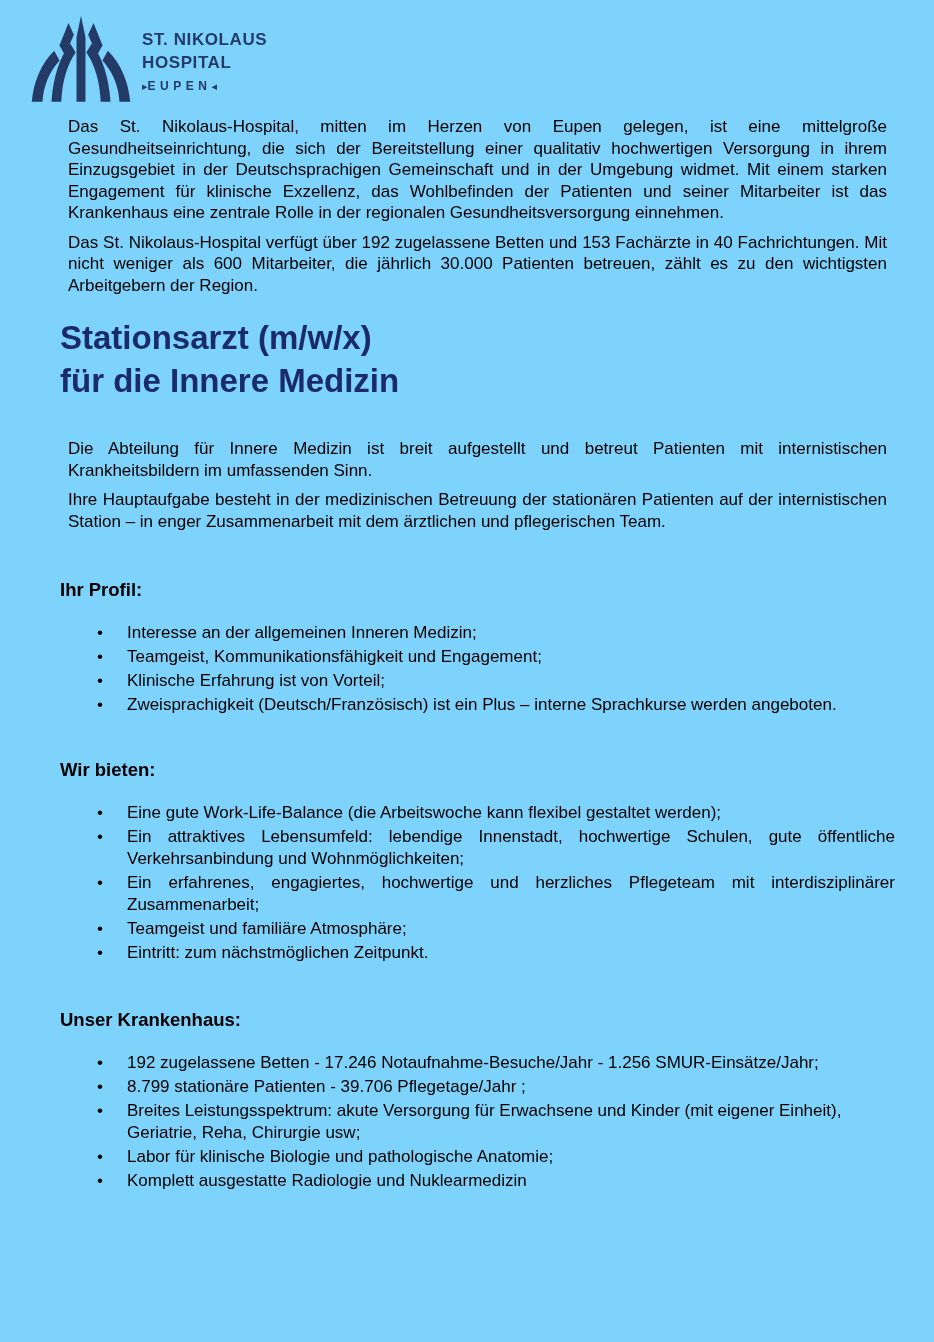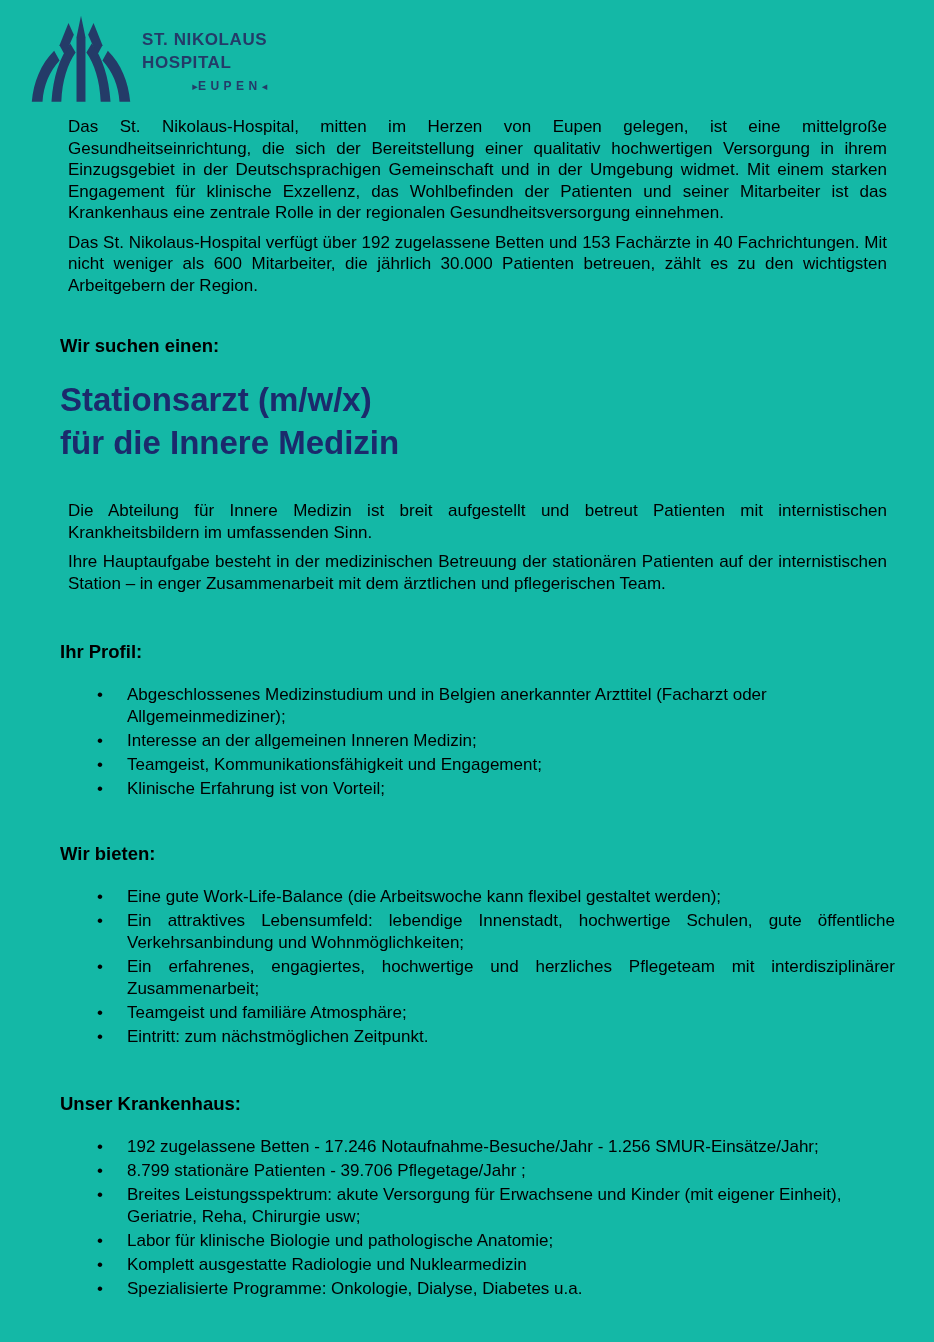--- a/index.html
+++ b/index.html
@@ -1,21 +1,21 @@
 <!DOCTYPE html>
 <html><head>
 <meta charset="utf-8">
 <style>
   * { box-sizing: border-box; }
   html, body { margin: 0; padding: 0; background: #ffffff; }
   .page {
     position: relative;
     width: 934px;
     height: 1342px;
-    background: #14b8a6;
+    background: #7dd3fc;
     font-family: "Liberation Sans", "DejaVu Sans", sans-serif;
     color: #000000;
     overflow: hidden;
   }
   
   .logo-block {
     display: flex;
     align-items: flex-start;
     margin: 10px 0 0 30px;
     height: 98px;
@@ -29,21 +29,20 @@
     line-height: 23px;
     white-space: nowrap;
   }
   .logo-city {
     margin-top: 3px;
     font-size: 12px;
     font-weight: bold;
     letter-spacing: 4.5px;
     line-height: 18px;
     white-space: nowrap;
-    text-align: right;
   }
   .logo-city .arrow { letter-spacing: 0; font-size: 11px; }
   
   main { padding: 0 39px 0 60px; }
   p.body-par {
     margin: 8px;
     font-size: 17px;
     line-height: 21.5px;
     text-align: justify;
   }
@@ -115,51 +114,49 @@
       <div class="logo-line">HOSPITAL</div>
       <div class="logo-city"><span class="arrow">▸</span><span>EUPEN</span><span class="arrow">◂</span></div>
     </div>
   </header>
 
   <main>
 
     <p class="body-par par-1">Das St. Nikolaus-Hospital, mitten im Herzen von Eupen gelegen, ist eine mittelgroße Gesundheitseinrichtung, die sich der Bereitstellung einer qualitativ hochwertigen Versorgung in ihrem Einzugsgebiet in der Deutschsprachigen Gemeinschaft und in der Umgebung widmet. Mit einem starken Engagement für klinische Exzellenz, das Wohlbefinden der Patienten und seiner Mitarbeiter ist das Krankenhaus eine zentrale Rolle in der regionalen Gesundheitsversorgung einnehmen.</p>
     <p class="body-par par-2">Das St. Nikolaus-Hospital verfügt über 192 zugelassene Betten und 153 Fachärzte in 40 Fachrichtungen. Mit nicht weniger als 600 Mitarbeiter, die jährlich 30.000 Patienten betreuen, zählt es zu den wichtigsten Arbeitgebern der Region.</p>
 
-    <h2 class="section-heading lead-in">Wir suchen einen:</h2>
 
     <h1 class="job-title">
       <span>Stationsarzt (m/w/x)</span><br>
       <span>für die Innere Medizin</span>
     </h1>
 
     <p class="body-par dept-par">Die Abteilung für Innere Medizin ist breit aufgestellt und betreut Patienten mit internistischen Krankheitsbildern im umfassenden Sinn.</p>
     <p class="body-par dept-par-2">Ihre Hauptaufgabe besteht in der medizinischen Betreuung der stationären Patienten auf der internistischen Station – in enger Zusammenarbeit mit dem ärztlichen und pflegerischen Team.</p>
 
     <h2 class="section-heading profile-heading">Ihr Profil:</h2>
     <ul class="bullet-list">
-      <li>Abgeschlossenes Medizinstudium und in Belgien anerkannter Arzttitel (Facharzt oder Allgemeinmediziner);</li>
       <li>Interesse an der allgemeinen Inneren Medizin;</li>
       <li>Teamgeist, Kommunikationsfähigkeit und Engagement;</li>
       <li>Klinische Erfahrung ist von Vorteil;</li>
+      <li>Zweisprachigkeit (Deutsch/Französisch) ist ein Plus – interne Sprachkurse werden angeboten.</li>
     </ul>
 
     <h2 class="section-heading offer-heading">Wir bieten:</h2>
     <ul class="bullet-list justified">
       <li>Eine gute Work-Life-Balance (die Arbeitswoche kann flexibel gestaltet werden);</li>
       <li>Ein attraktives Lebensumfeld: lebendige Innenstadt, hochwertige Schulen, gute öffentliche Verkehrsanbindung und Wohnmöglichkeiten;</li>
       <li>Ein erfahrenes, engagiertes, hochwertige und herzliches Pflegeteam mit interdisziplinärer Zusammenarbeit;</li>
       <li>Teamgeist und familiäre Atmosphäre;</li>
       <li>Eintritt: zum nächstmöglichen Zeitpunkt.</li>
     </ul>
 
     <h2 class="section-heading hospital-heading">Unser Krankenhaus:</h2>
     <ul class="bullet-list">
       <li>192 zugelassene Betten - 17.246 Notaufnahme-Besuche/Jahr - 1.256 SMUR-Einsätze/Jahr;</li>
       <li>8.799 stationäre Patienten - 39.706 Pflegetage/Jahr ;</li>
       <li>Breites Leistungsspektrum: akute Versorgung für Erwachsene und Kinder (mit eigener Einheit), Geriatrie, Reha, Chirurgie usw;</li>
       <li>Labor für klinische Biologie und pathologische Anatomie;</li>
       <li>Komplett ausgestatte Radiologie und Nuklearmedizin</li>
-      <li>Spezialisierte Programme: Onkologie, Dialyse, Diabetes u.a.</li>
     </ul>
 
   </main>
 </div>
 
 </body></html>

